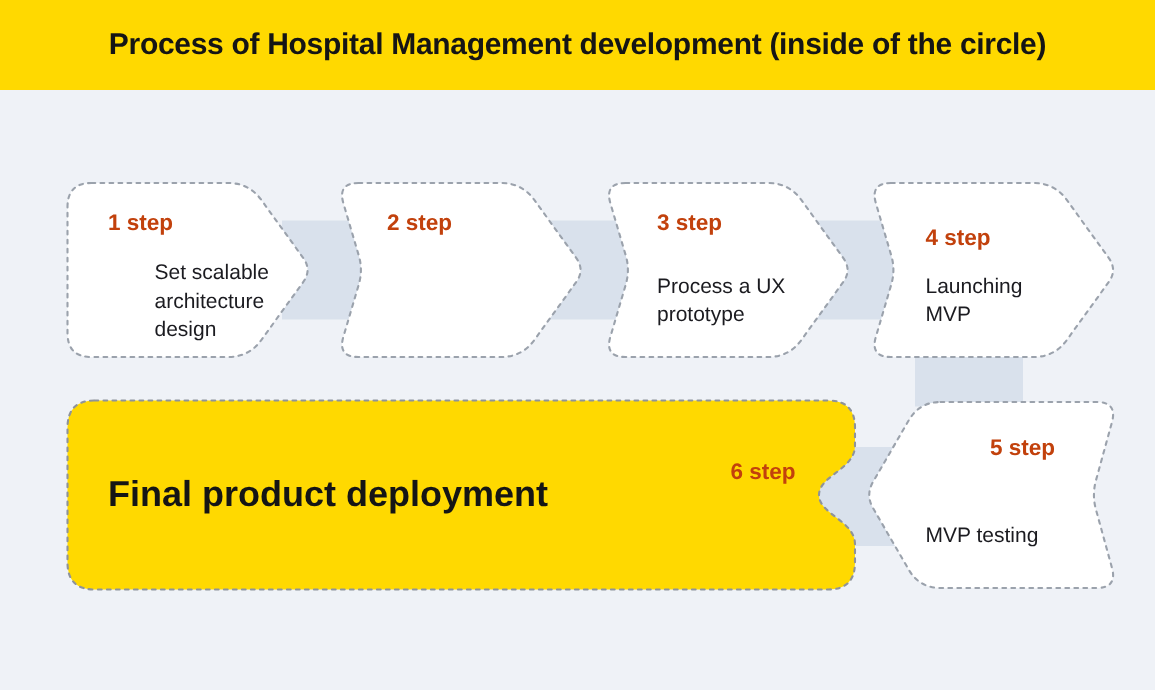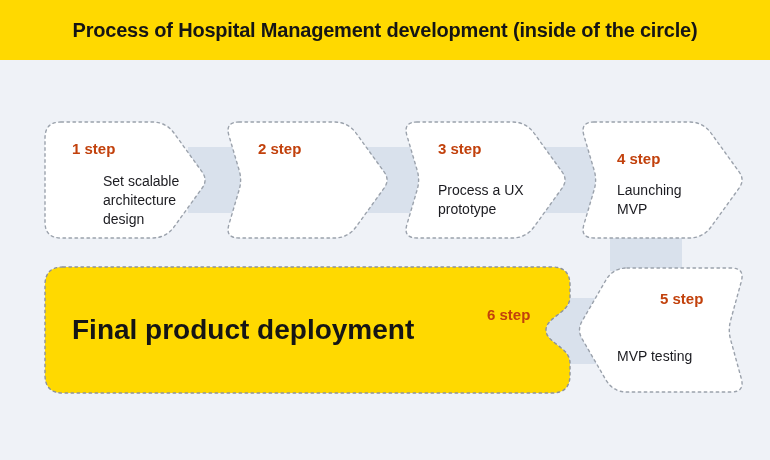--- a/index.html
+++ b/index.html
@@ -26,21 +26,21 @@
     fill:#FFFFFF;
     stroke:#9BA2AC;
     stroke-width:1.4;
     stroke-dasharray:2.5 3.5;
     stroke-linecap:round;
   }
   .chev.yellow{fill:#FFD900;stroke:#8E939B;}
   .txt{position:absolute;line-height:19px;}
   .step-label{font-size:15px;font-weight:700;color:#c2410c;}
   .step-desc{font-size:14px;font-weight:400;color:#1B1B20;}
-  .final-text{font-size:28px;font-weight:700;color:#151515;white-space:nowrap;}
+  .final-text{font-size:24px;font-weight:700;color:#151515;white-space:nowrap;}
 </style>
 </head>
 <body>
 
 <div class="stage">
 
   <div class="header">
     <div class="title">Process of Hospital Management development (inside of the circle)</div>
   </div>
 

